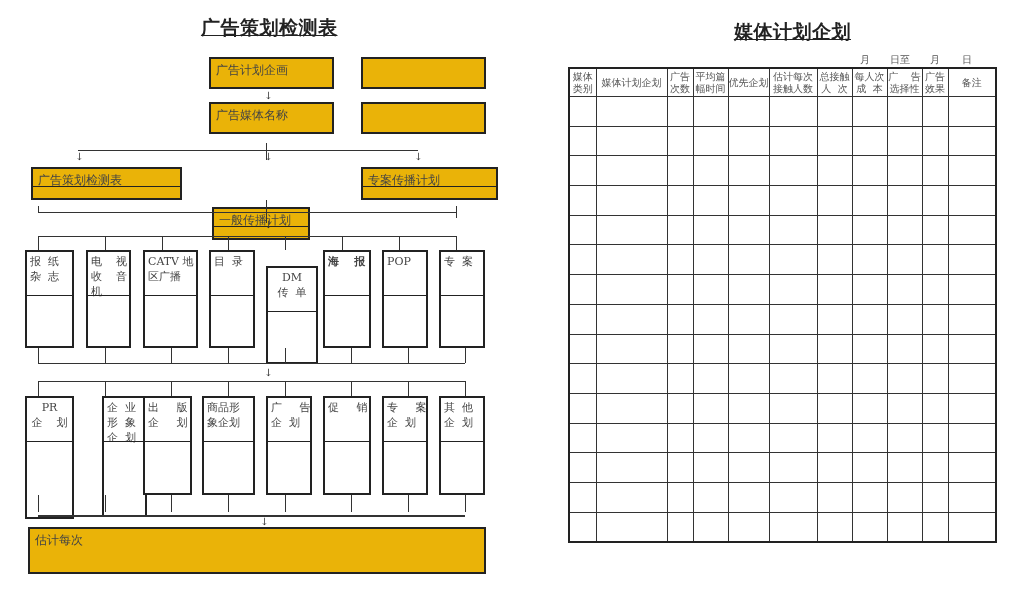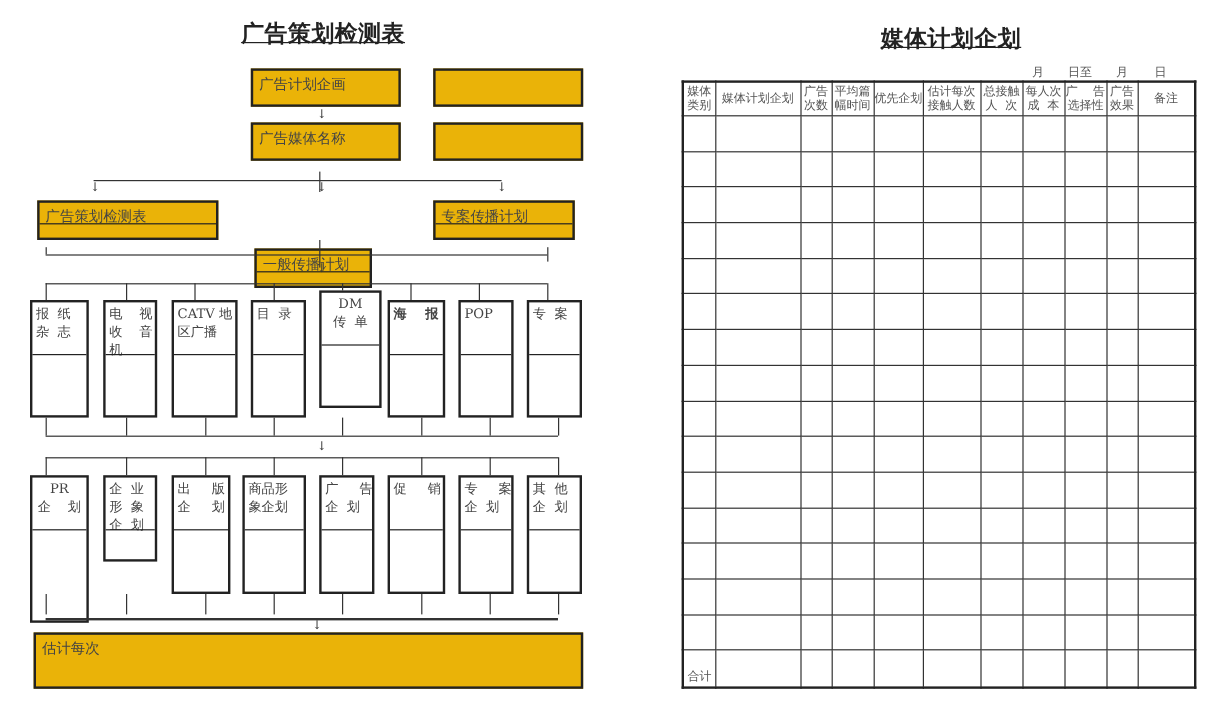--- a/index.html
+++ b/index.html
@@ -50,21 +50,21 @@
 <span class="arrow" style="left:414px;top:152px;">↓</span>
 
 <div class="box" style="left:31px;top:167px;width:151px;height:33px;">
   <span class="lbl">广告策划检测表</span>
   <div class="split" style="top:17px;"></div>
 </div>
 <div class="box" style="left:212px;top:167px;width:98px;height:33px;margin-top:40px;">
   <span class="lbl">一般传播计划</span>
   <div class="split" style="top:17px;"></div>
 </div>
-<div class="box" style="left:361px;top:167px;width:118px;height:33px;">
+<div class="box" style="left:361px;top:167px;width:137px;height:33px;">
   <span class="lbl">专案传播计划</span>
   <div class="split" style="top:17px;"></div>
 </div>
 
 <div class="vl" style="left:266px;top:200px;height:23px;"></div>
 <div class="vl" style="left:38px;top:206px;height:6px;"></div>
 <div class="vl" style="left:456px;top:206px;height:12px;"></div>
 <div class="hl" style="left:38px;top:212px;width:418px;"></div>
 <span class="arrow" style="left:264px;top:220px;">↓</span>
 
@@ -91,21 +91,21 @@
 </div>
 <div class="col-box" style="left:143px;top:250px;width:55px;height:98px;">
   <span class="lbl">CATV 地
 区广播</span>
   <div class="split" style="top:43px;"></div>
 </div>
 <div class="col-box" style="left:209px;top:250px;width:46px;height:98px;">
   <span class="lbl">目  录</span>
   <div class="split" style="top:43px;"></div>
 </div>
-<div class="col-box" style="left:266px;top:242px;width:46px;height:98px;padding-left:48px;">
+<div class="col-box" style="left:266px;top:266px;width:46px;height:98px;padding-left:48px;">
   <span class="lbl center">DM
 传  单</span>
   <div class="split" style="top:43px;"></div>
 </div>
 <div class="col-box" style="left:323px;top:250px;width:48px;height:98px;font-weight:bold;">
   <span class="lbl">海    报</span>
   <div class="split" style="top:43px;"></div>
 </div>
 <div class="col-box" style="left:382px;top:250px;width:46px;height:98px;">
   <span class="lbl">POP</span>
@@ -135,21 +135,21 @@
 <div class="vl" style="left:285px;top:381px;height:16px;"></div>
 <div class="vl" style="left:351px;top:381px;height:16px;"></div>
 <div class="vl" style="left:408px;top:381px;height:16px;"></div>
 <div class="vl" style="left:465px;top:381px;height:16px;"></div>
 
 <div class="col-box" style="left:25px;top:396px;width:49px;height:123px;">
   <span class="lbl center">PR
 企    划</span>
   <div class="split" style="top:43px;"></div>
 </div>
-<div class="col-box" style="left:86px;top:396px;width:45px;height:72px;">
+<div class="col-box" style="left:102px;top:396px;width:45px;height:121px;">
   <span class="lbl">企  业
 形  象
 企  划</span>
   <div class="split" style="top:43px;"></div>
 </div>
 <div class="col-box" style="left:143px;top:396px;width:49px;height:99px;">
   <span class="lbl">出     版
 企     划</span>
   <div class="split" style="top:43px;"></div>
 </div>
@@ -426,27 +426,14 @@
         <td></td>
         <td></td>
         <td></td>
         <td></td>
         <td></td>
         <td></td>
         <td></td>
         <td></td>
         <td></td>
       </tr>
-      <tr>
-        <td class="sum">合计</td>
-        <td></td>
-        <td></td>
-        <td></td>
-        <td></td>
-        <td></td>
-        <td></td>
-        <td></td>
-        <td></td>
-        <td></td>
-        <td></td>
-      </tr>
     </tbody>
 </table>
 
 </body></html>

